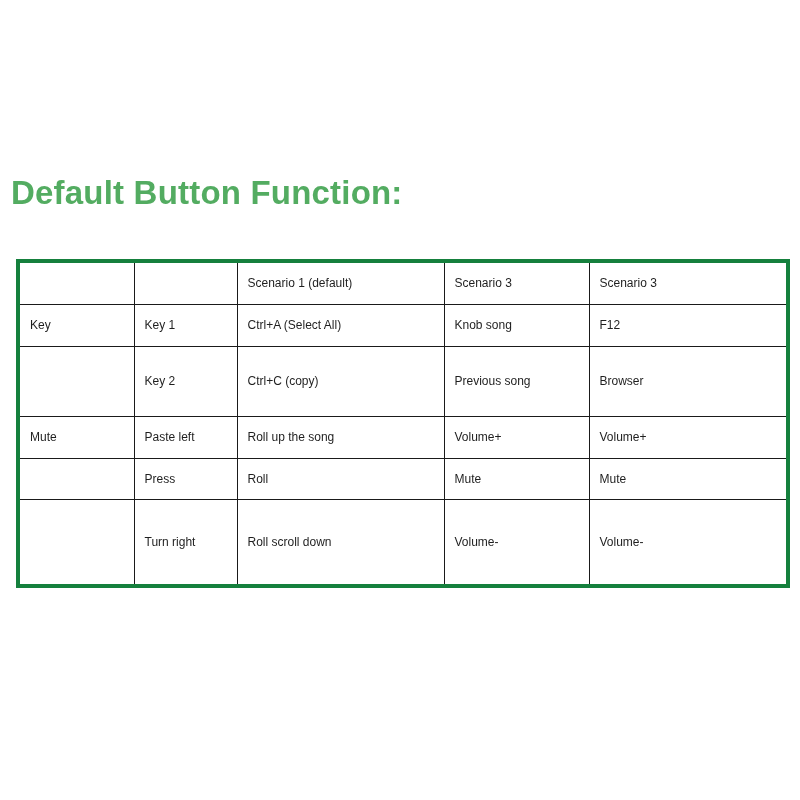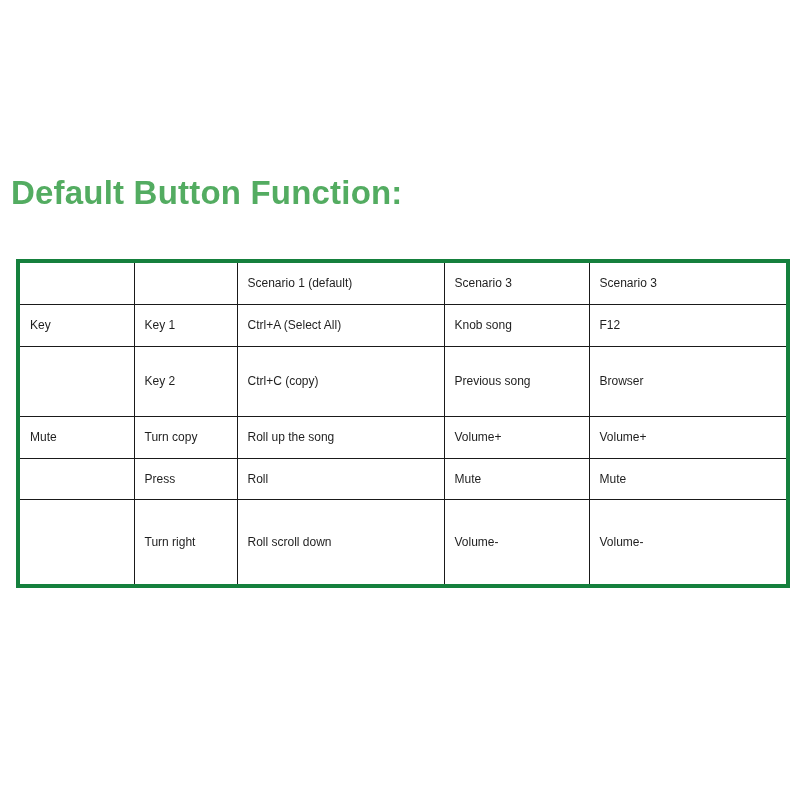--- a/index.html
+++ b/index.html
@@ -86,21 +86,21 @@
       </tr>
       <tr class="row-t">
         <td></td>
         <td>Key 2</td>
         <td>Ctrl+C (copy)</td>
         <td>Previous song</td>
         <td>Browser</td>
       </tr>
       <tr class="row-s">
         <td>Mute</td>
-        <td>Turn copy</td>
+        <td>Paste left</td>
         <td>Roll up the song</td>
         <td>Volume+</td>
         <td>Volume+</td>
       </tr>
       <tr class="row-s2">
         <td></td>
         <td>Press</td>
         <td>Roll</td>
         <td>Mute</td>
         <td>Mute</td>

